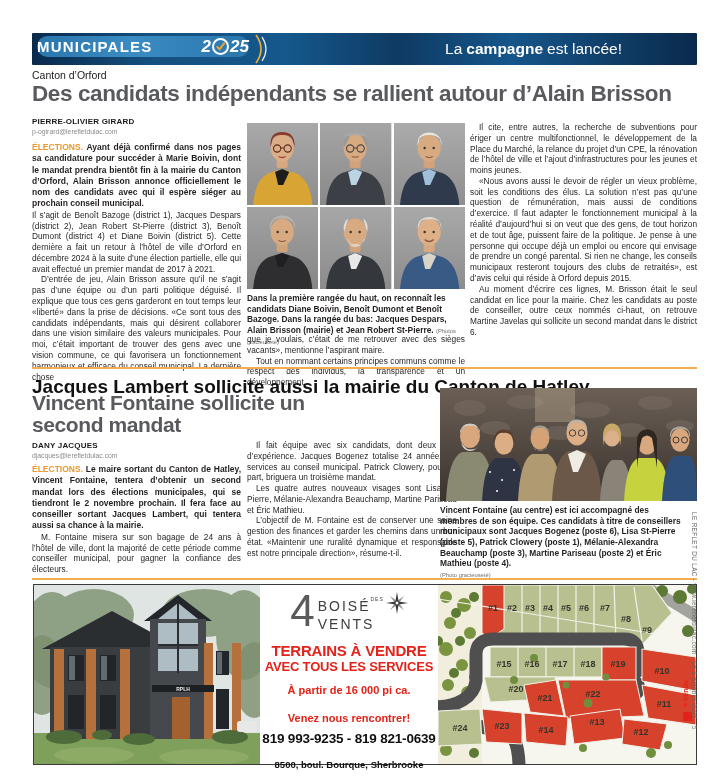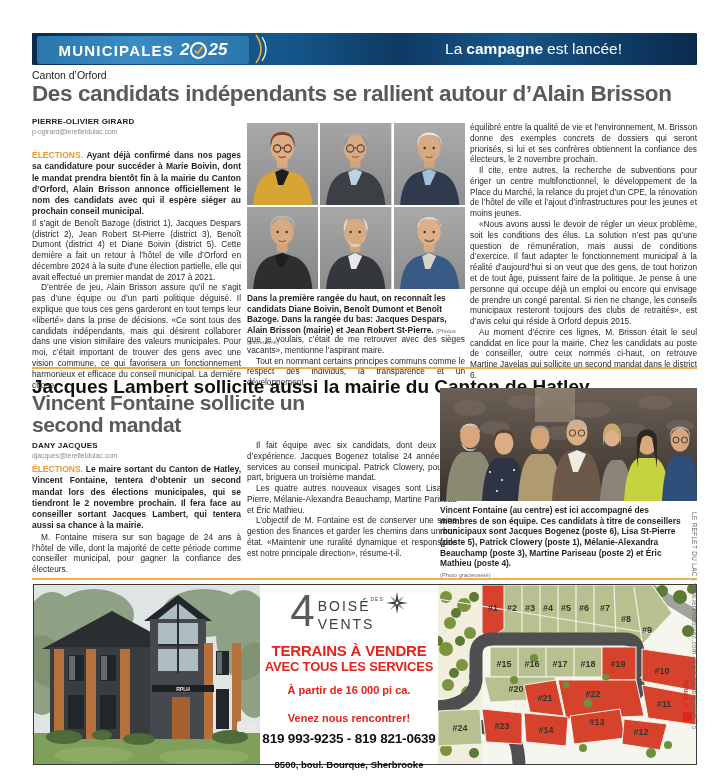--- a/index.html
+++ b/index.html
@@ -14,21 +14,21 @@
   .h1a{font-size:22.5px;line-height:1.02}
   .h2a{font-size:21px;line-height:1.07}
   .kicker2{font-size:19px;font-weight:700;color:#111}
   .byline{font-size:8px;font-weight:700;letter-spacing:.2px;color:#1a1a1a}
   .email{font-size:6.8px;color:#8c8c8c;margin-top:1px}
   .caption{font-size:8.4px;font-weight:700;line-height:1.27;text-align:left}
   .credit{font-size:5.8px;font-weight:400;color:#6e6e6e}
   .divider{height:2px;background:#f3ae54}
   
   .banner{background:linear-gradient(90deg,#0a2a4c 0%,#14507f 18%,#15588c 38%,#0e3a63 55%,#16568a 72%,#0a2a4c 100%);border-radius:1px}
-  .bbox{position:absolute;left:5px;top:3px;width:212px;height:28px;background:linear-gradient(90deg,#2a76ad,#3a8cc2 45%,#2a76ad);border-radius:2px;display:flex;align-items:center;justify-content:center;color:#fff}
+  .bbox{position:absolute;left:5px;top:3px;width:212px;height:21px;background:linear-gradient(90deg,#2a76ad,#3a8cc2 45%,#2a76ad);border-radius:12px;display:flex;align-items:center;justify-content:space-between;color:#fff}
   .brand{font-size:15px;font-weight:700;letter-spacing:1.2px}
   .year{font-size:17px;font-weight:700;font-style:italic;margin-left:6px;display:flex;align-items:center}
   .check-circle{display:inline-flex;align-items:center;justify-content:center;width:13px;height:13px;border:2px solid #fff;border-radius:50%;margin:0 1px}
   .tagline{position:absolute;right:75px;top:0;height:100%;display:flex;align-items:center;color:#fff;font-size:15.5px}
   .tagline b{margin:0 4px}
   
   .pgrid{display:grid;grid-template-columns:repeat(3,1fr);gap:2px;background:#fff}
   .pgrid svg{display:block;width:100%;height:82px}
   
   .ad{border:1px solid #3a3a3a;box-sizing:border-box;display:flex}
@@ -75,21 +75,21 @@
       <span>est lancée!</span>
     </div>
   </div>
 
   <div class="abs kicker1" style="left:32px;top:69px">Canton d’Orford</div>
   <div class="abs headline h1a" style="left:32px;top:83px;width:665px">Des candidats indépendants se rallient autour d’Alain Brisson</div>
 
   <div class="abs byline" style="left:32px;top:117px">PIERRE-OLIVIER GIRARD</div>
   <div class="abs email" style="left:32px;top:127px">p-ogirard@lerefletdulac.com</div>
 
-  <div class="abs" style="left:32px;top:150px;width:209px">
+  <div class="abs" style="left:32px;top:142px;width:209px">
     <p class="lead"><span class="lab">ÉLECTIONS.</span> <span>Ayant déjà confirmé dans nos pages sa candidature pour succéder à Marie Boivin, dont le mandat prendra bientôt fin à la mairie du Canton d’Orford, Alain Brisson annonce officiellement le nom des candidats avec qui il espère siéger au prochain conseil municipal.</span></p>
     <p>Il s’agit de Benoît Bazoge (district 1), Jacques Despars (district 2), Jean Robert St-Pierre (district 3), Benoît Dumont (district 4) et Diane Boivin (district 5). Cette dernière a fait un retour à l’hôtel de ville d’Orford en décembre 2024 à la suite d’une élection partielle, elle qui avait effectué un premier mandat de 2017 à 2021.</p>
     <p class="indent">D’entrée de jeu, Alain Brisson assure qu’il ne s’agit pas d’une équipe ou d’un parti politique déguisé. Il explique que tous ces gens garderont en tout temps leur «liberté» dans la prise de décisions. «Ce sont tous des candidats indépendants, mais qui désirent collaborer dans une vision similaire des valeurs municipales. Pour moi, c’était important de trouver des gens avec une vision commune, ce qui favorisera un fonctionnement harmonieux et efficace du conseil municipal. La dernière chose</p>
   </div>
 
   <div class="abs pgrid" style="left:247px;top:123px;width:218px">
 
     <svg viewBox="0 0 71 82" preserveAspectRatio="none">
       <defs>
           <linearGradient id="g1" x1="0" y1="0" x2="0" y2="1">
@@ -207,21 +207,20 @@
     <span>Dans la première rangée du haut, on reconnaît les candidats Diane Boivin, Benoît Dumont et Benoît Bazoge. Dans la rangée du bas: Jacques Despars, Alain Brisson (mairie) et Jean Robert St-Pierre.</span>
     <span class="credit">(Photos gracieuseté)</span>
   </div>
 
   <div class="abs" style="left:247px;top:334px;width:218px">
     <p>que je voulais, c’était de me retrouver avec des sièges vacants», mentionne l’aspirant maire.</p>
     <p class="indent">Tout en nommant certains principes communs comme le respect des individus, la transparence et un développement</p>
   </div>
 
   <div class="abs" style="left:470px;top:122px;width:227px">
-    <p>équilibré entre la qualité de vie et l’environnement, M. Brisson donne des exemples concrets de dossiers qui seront priorisés, si lui et ses confrères obtiennent la confiance des électeurs, le 2 novembre prochain.</p>
     <p class="indent">Il cite, entre autres, la recherche de subventions pour ériger un centre multifonctionnel, le développement de la Place du Marché, la relance du projet d’un CPE, la rénovation de l’hôtel de ville et l’ajout d’infrastructures pour les jeunes et moins jeunes.</p>
     <p class="indent">«Nous avons aussi le devoir de régler un vieux problème, soit les conditions des élus. La solution n’est pas qu’une question de rémunération, mais aussi de conditions d’exercice. Il faut adapter le fonctionnement municipal à la réalité d’aujourd’hui si on veut que des gens, de tout horizon et de tout âge, puissent faire de la politique. Je pense à une personne qui occupe déjà un emploi ou encore qui envisage de prendre un congé parental. Si rien ne change, les conseils municipaux resteront toujours des clubs de retraités», est d’avis celui qui réside à Orford depuis 2015.</p>
     <p class="indent">Au moment d’écrire ces lignes, M. Brisson était le seul candidat en lice pour la mairie. Chez les candidats au poste de conseiller, outre ceux nommés ci-haut, on retrouve Martine Javelas qui sollicite un second mandat dans le district 6.</p>
   </div>
 
   <div class="abs divider" style="left:32px;top:367px;width:665px"></div>
 
   <div class="abs kicker2" style="left:32px;top:376px">Jacques Lambert sollicite aussi la mairie du Canton de Hatley</div>
   <div class="abs headline h2a" style="left:32px;top:392px;width:420px">
     <div>Vincent Fontaine sollicite un</div>

